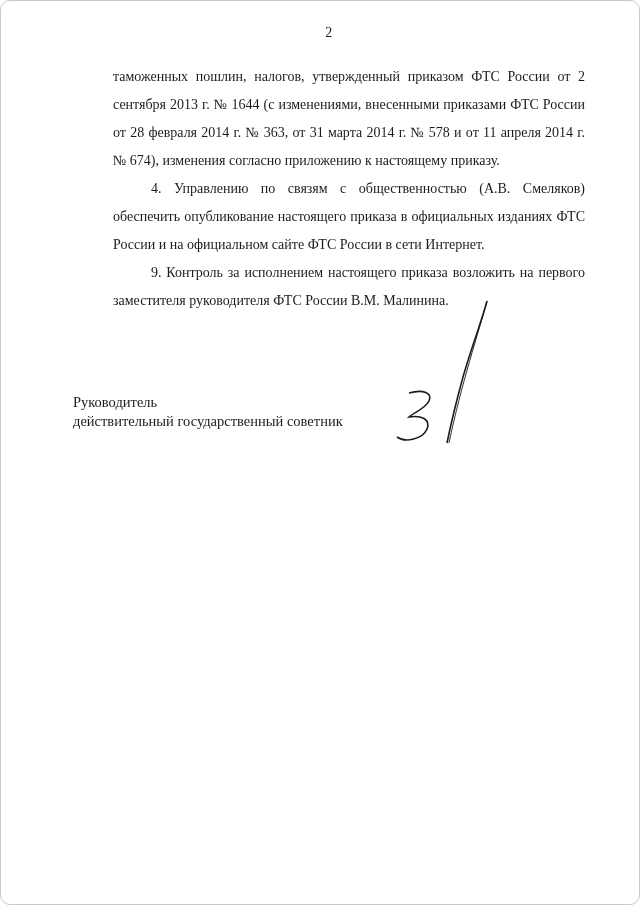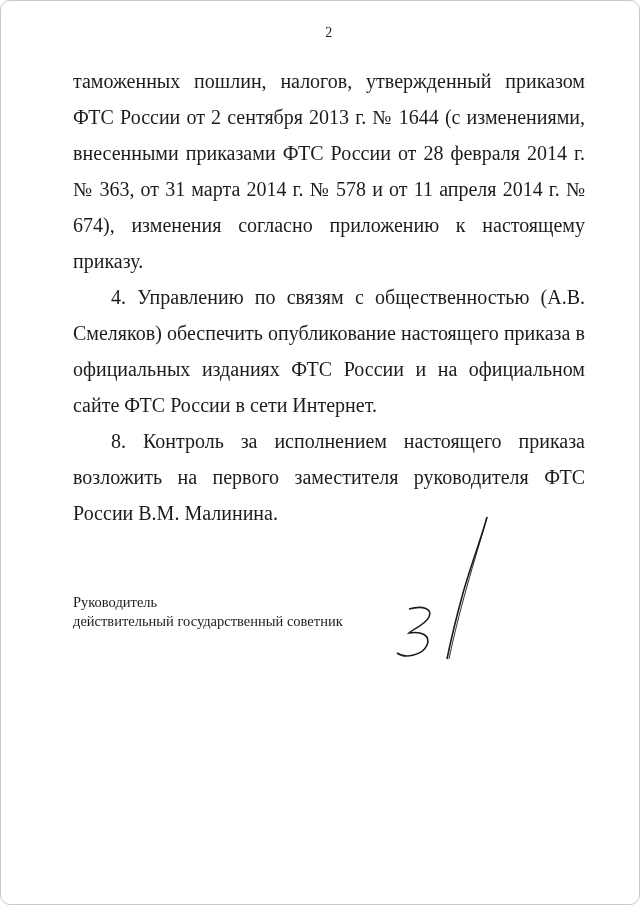--- a/index.html
+++ b/index.html
@@ -25,33 +25,35 @@
   }
 
   .page-number {
     text-align: center;
     font-size: 14px;
     margin-bottom: 22px;
     letter-spacing: 0.5px;
   }
 
   .body-text p {
-    font-size: 20px;
-    line-height: 36px;
+    font-size: 14px;
+    line-height: 28px;
     text-align: justify;
     text-justify: inter-word;
+    margin-left: 40px;
   }
 
   .body-text p.indented {
     text-indent: 38px;
   }
 
   .sig-block {
     margin-top: 62px;
     display: flex;
+    align-items: center;
   }
 
   .sig-titles {
     width: 292px;
     font-size: 14.5px;
     line-height: 19px;
     flex-shrink: 0;
   }
 
   .sig-mark {
@@ -72,21 +74,21 @@
 </head>
 <body>
 
 <div class="page">
 
   <div class="page-number">2</div>
 
   <div class="body-text">
     <p>таможенных пошлин, налогов, утвержденный приказом ФТС России от 2 сентября 2013 г. № 1644 (с изменениями, внесенными приказами ФТС России от 28 февраля 2014 г. № 363, от 31 марта 2014 г. № 578 и от 11 апреля 2014 г. № 674), изменения согласно приложению к настоящему приказу.</p>
     <p class="indented">4. Управлению по связям с общественностью (А.В. Смеляков) обеспечить опубликование настоящего приказа в официальных изданиях ФТС России и на официальном сайте ФТС России в сети Интернет.</p>
-    <p class="indented">8. Контроль за исполнением  настоящего приказа возложить на первого заместителя руководителя ФТС России В.М. Малинина.</p>
+    <p class="indented">9. Контроль за исполнением  настоящего приказа возложить на первого заместителя руководителя ФТС России В.М. Малинина.</p>
   </div>
 
   <div class="sig-block">
 
     <div class="sig-titles">
       <div>Руководитель</div>
       <div>действительный государственный советник</div>
     </div>
 
     <svg class="sig-mark" viewBox="0 0 130 150" xmlns="http://www.w3.org/2000/svg" fill="none" stroke="#1c1c1c">

